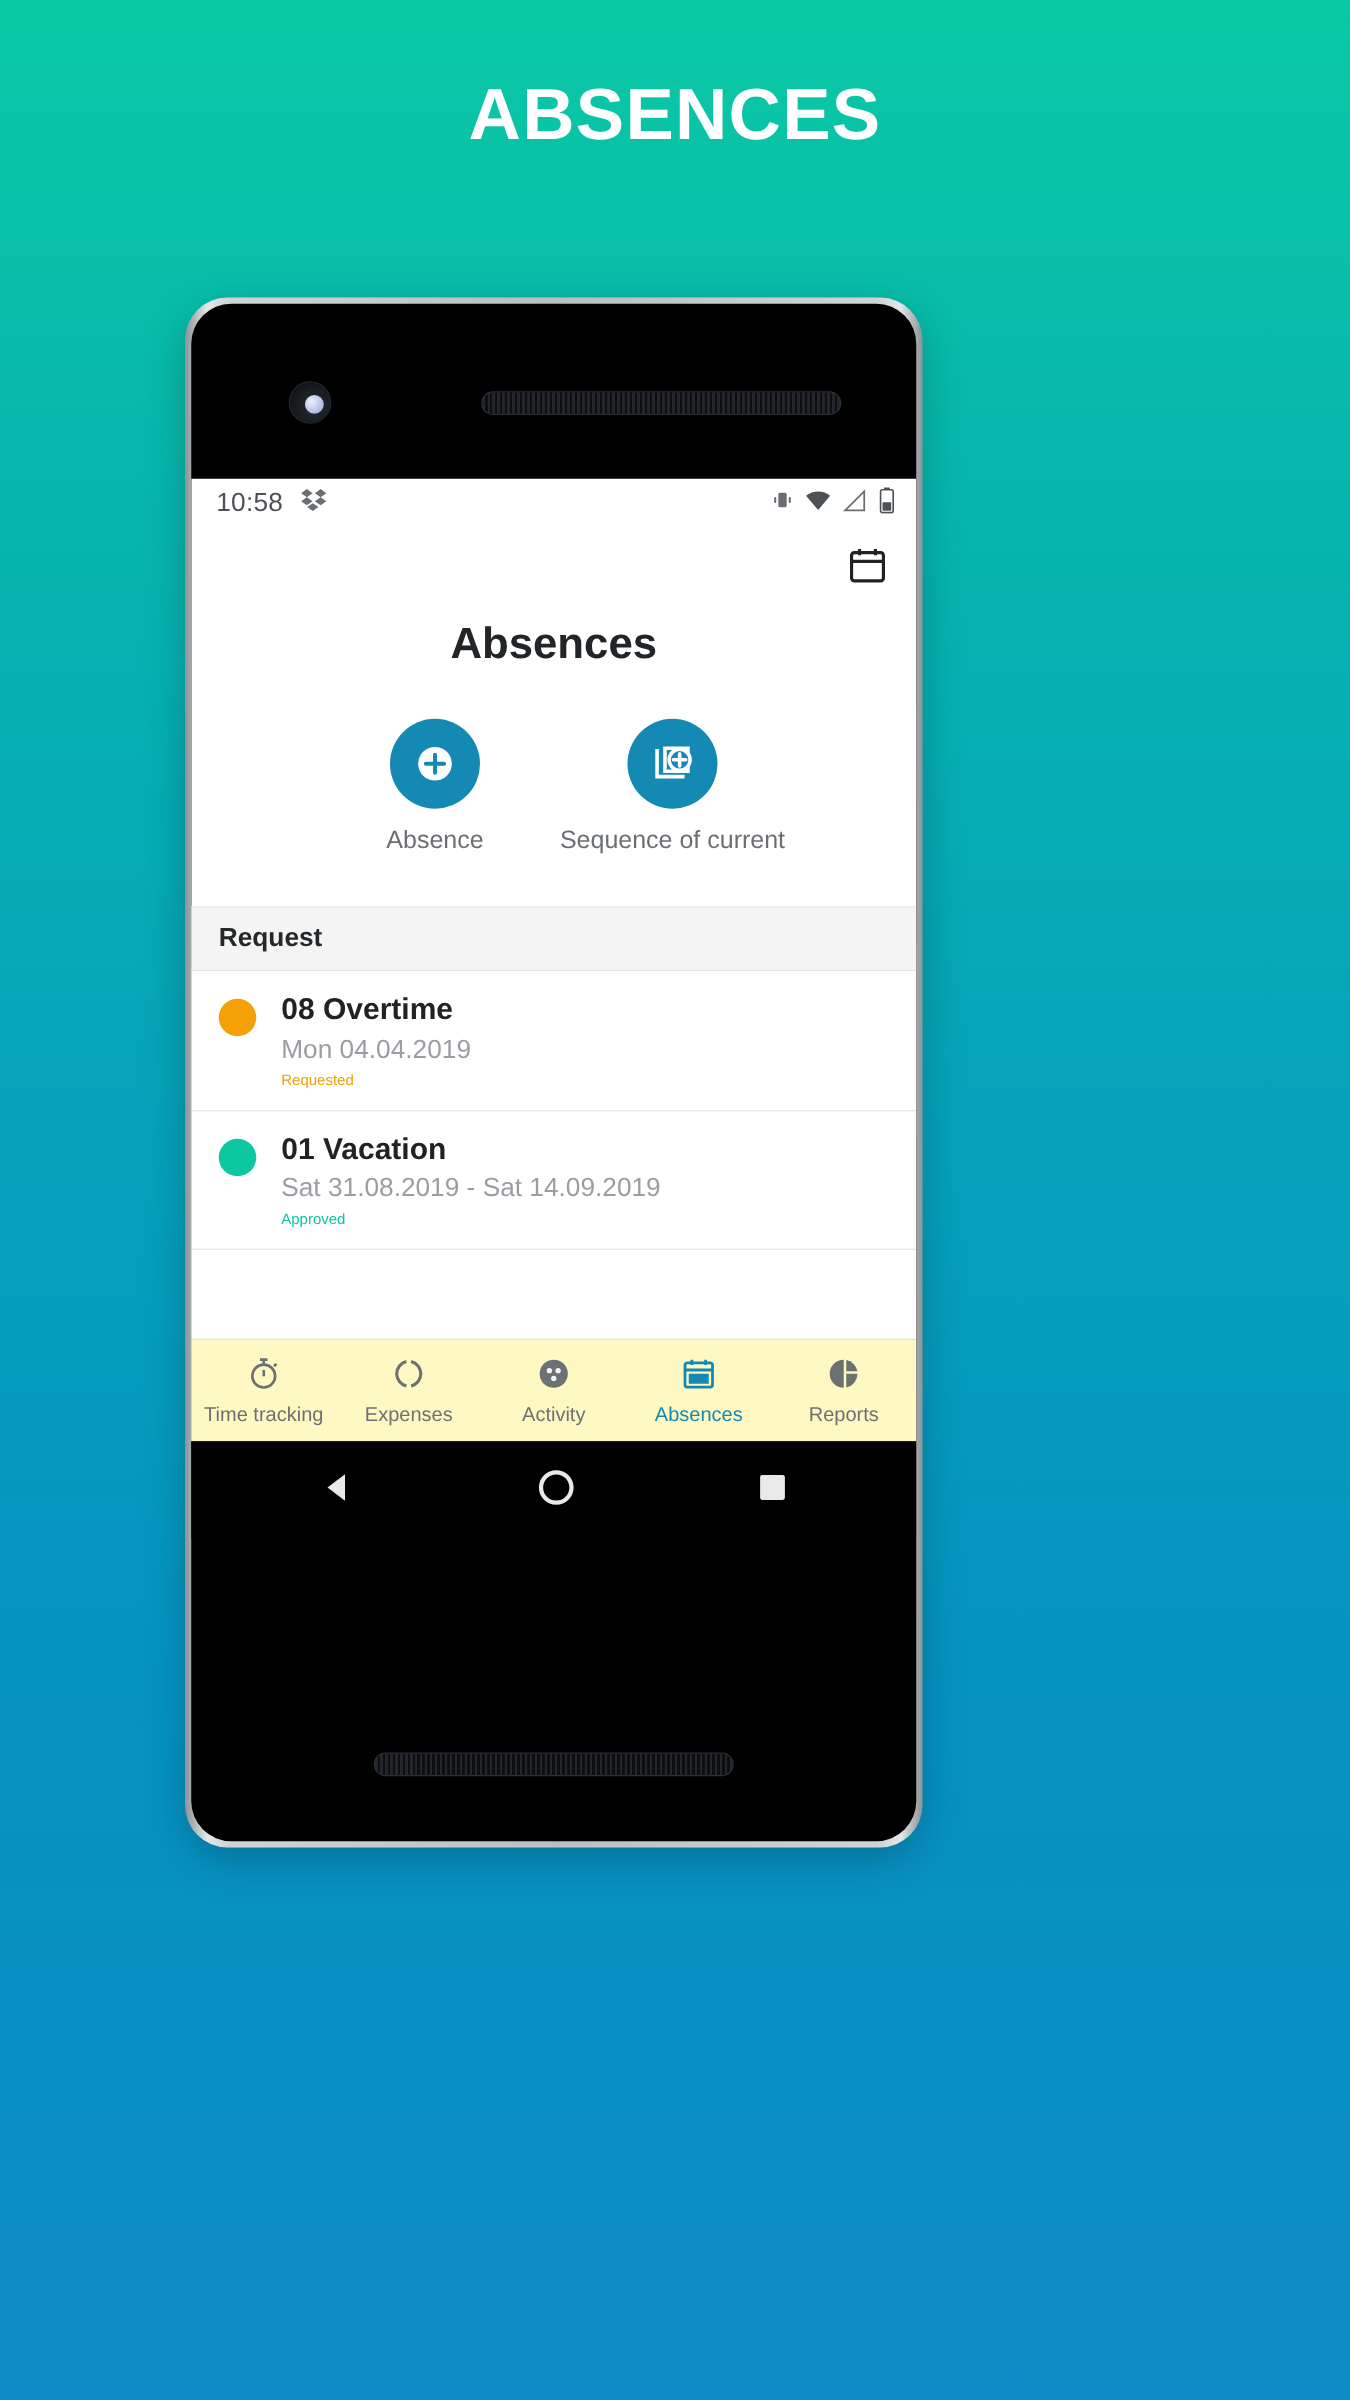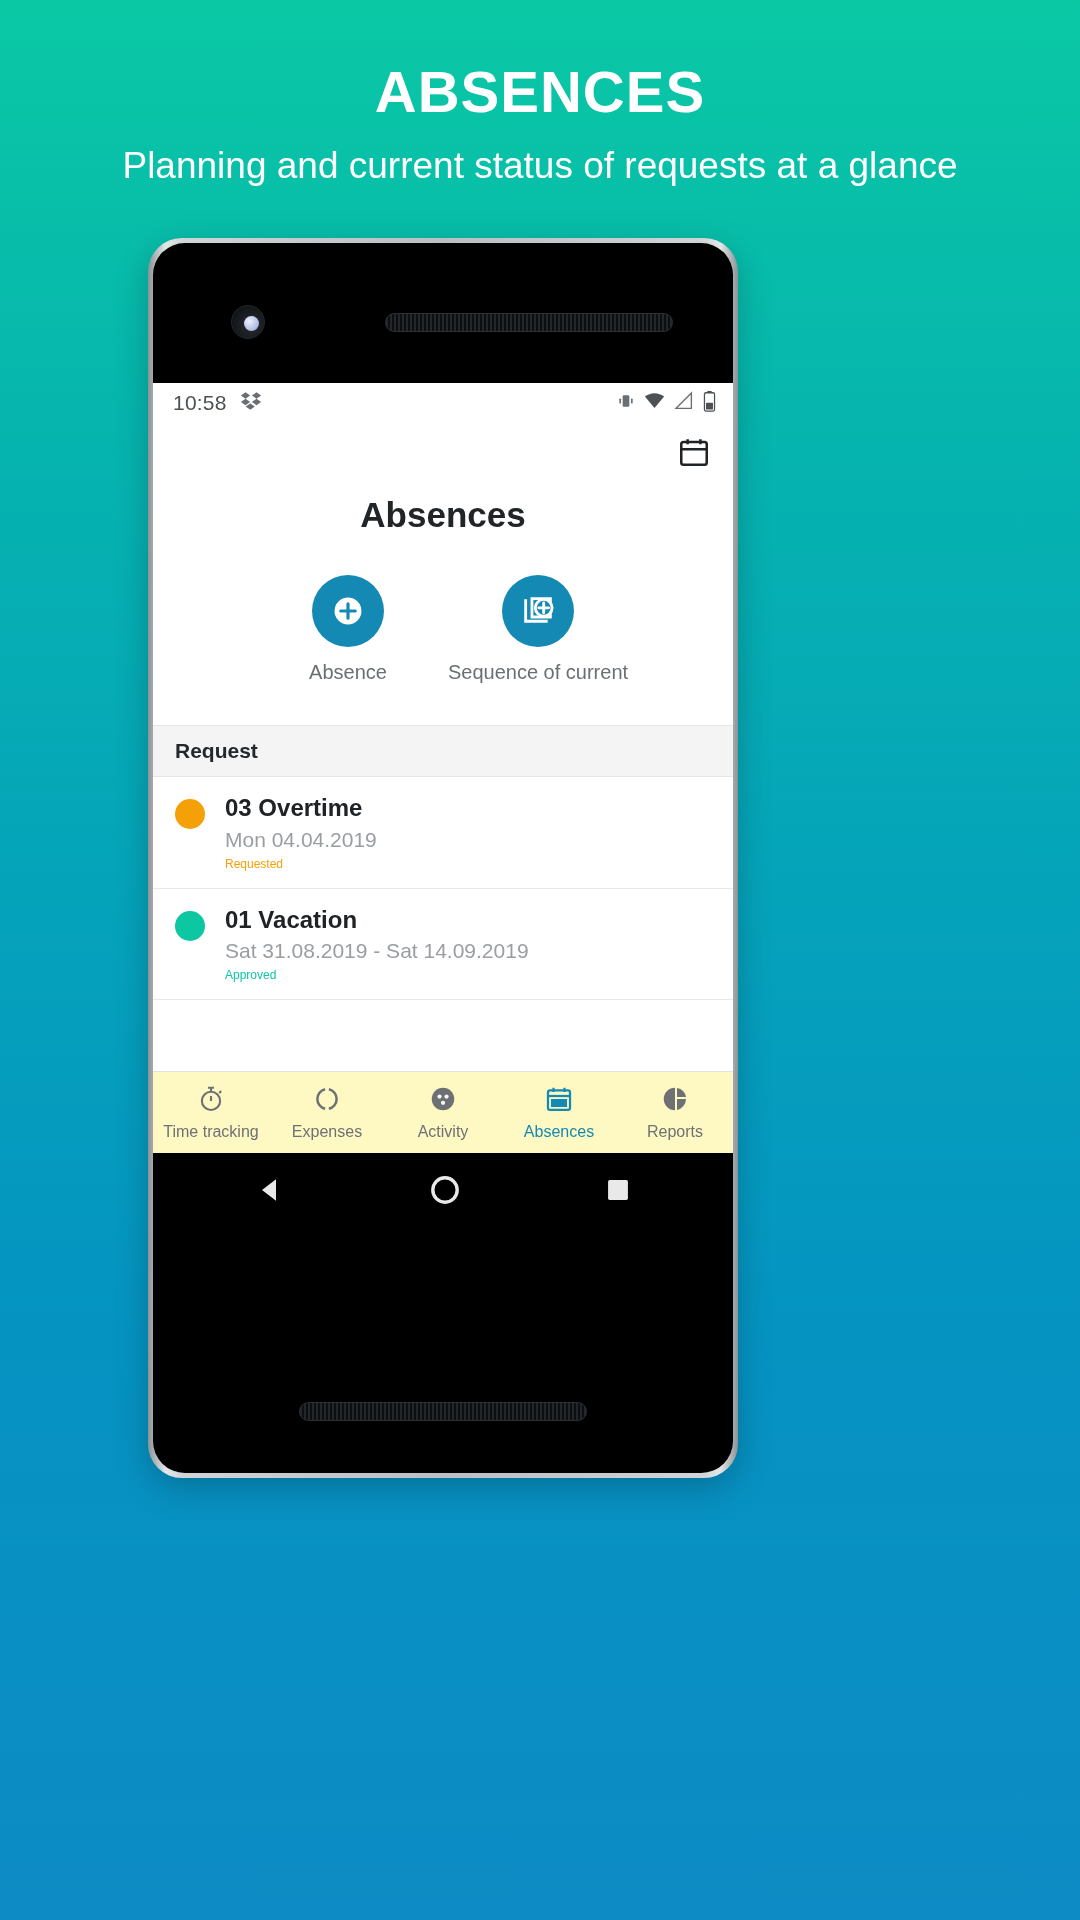--- a/index.html
+++ b/index.html
@@ -224,21 +224,20 @@
     border: 1px solid #2b3035;
     border-radius: 10px;
     background: repeating-linear-gradient(90deg,#23272c 0px,#23272c 2px,#0c0e10 2px,#0c0e10 4px);
   }
 </style>
 </head>
 <body>
 
 <div class="promo">
   <div class="promo-title">ABSENCES</div>
-  <div class="promo-sub">Planning and current status of requests at a glance</div>
 </div>
 
 <div class="phone">
   <div class="phone-inner">
 
     <div class="btn-side btn-power"></div>
     <div class="btn-side btn-vol"></div>
 
     <div class="bezel-top">
       <div class="camera"></div>
@@ -320,21 +319,21 @@
           <div class="action-label">Sequence of current</div>
         </div>
       </div>
 
       <div class="section-header">Request</div>
 
       <div class="req-list">
         <div class="req-row">
           <div class="req-dot" style="background:#f5a006"></div>
           <div class="req-body">
-            <div class="req-title">03 Overtime</div>
+            <div class="req-title">08 Overtime</div>
             <div class="req-date">Mon 04.04.2019</div>
             <div class="req-status" style="color:#f5a006">Requested</div>
           </div>
         </div>
         <div class="req-row">
           <div class="req-dot" style="background:#0cc7a2"></div>
           <div class="req-body">
             <div class="req-title">01 Vacation</div>
             <div class="req-date">Sat 31.08.2019 - Sat 14.09.2019</div>
             <div class="req-status" style="color:#0cc7a2">Approved</div>

